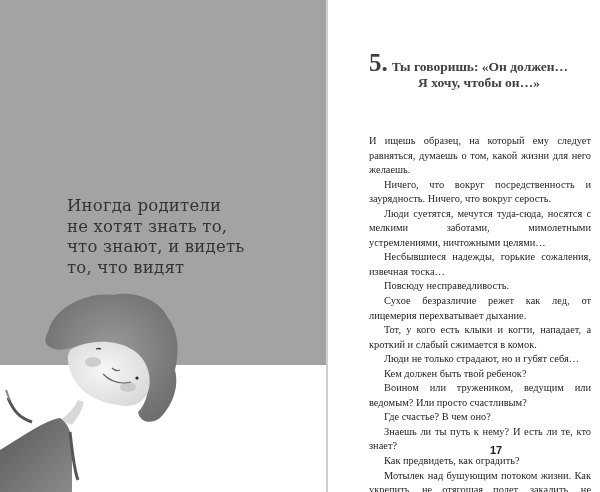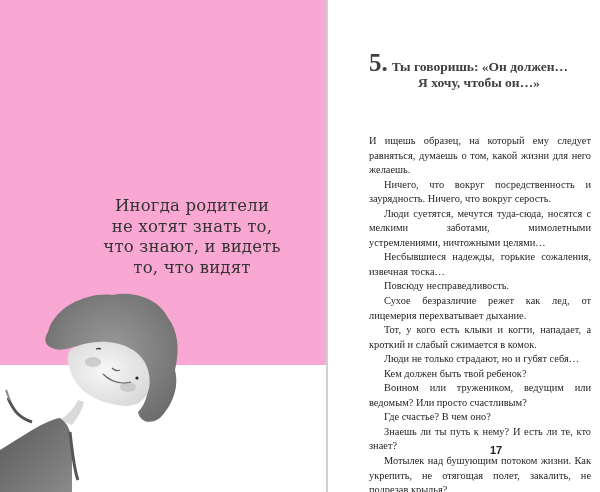--- a/index.html
+++ b/index.html
@@ -2,21 +2,21 @@
 <html><head>
 <meta charset="utf-8">
 <style>
   html, body { margin: 0; padding: 0; }
   body {
     width: 600px; height: 492px; overflow: hidden;
     background: #ffffff; position: relative;
     font-family: "DejaVu Serif", serif; color: #2a2a2a;
   }
   .spread { position: absolute; inset: 0; }
-  .page-left { position: absolute; left: 0; top: 0; width: 327px; height: 365px; background: #f9a8d4; text-align: center; }
+  .page-left { position: absolute; left: 0; top: 0; width: 327px; height: 365px; background: #a3a3a3; }
   .page-right { position: absolute; left: 328px; top: 0; width: 272px; height: 492px; background: #fff; }
   .gutter { position: absolute; left: 326px; top: 0; width: 2px; height: 492px; background: #cfcfcf; }
 
   .epigraph {
     position: absolute; left: 67px; top: 196px; width: 250px;
     font-family: "DejaVu Serif", serif; font-size: 16.5px; line-height: 20.5px;
     color: #333; font-weight: 300; letter-spacing: 0.2px;
   }
   .epigraph div { white-space: nowrap; }
 
@@ -110,19 +110,20 @@
     <p>Люди суетятся, мечутся туда-сюда, носятся с мелкими заботами, мимолетными устремлениями, ничтожными целями…</p>
     <p>Несбывшиеся надежды, горькие сожаления, извечная тоска…</p>
     <p>Повсюду несправедливость.</p>
     <p>Сухое безразличие режет как лед, от лицемерия перехватывает дыхание.</p>
     <p>Тот, у кого есть клыки и когти, нападает, а кроткий и слабый сжимается в комок.</p>
     <p>Люди не только страдают, но и губят себя…</p>
     <p>Кем должен быть твой ребенок?</p>
     <p>Воином или тружеником, ведущим или ведомым? Или просто счастливым?</p>
     <p>Где счастье? В чем оно?</p>
     <p>Знаешь ли ты путь к нему? И есть ли те, кто знает?</p>
+    <p>Как предвидеть, как оградить?</p>
     <p>Мотылек над бушующим потоком жизни. Как укрепить, не отягощая полет, закалить, не подрезав крылья?</p>
     <p>Собственным примером, помощью, советом, словом?</p>
 
   </div>
 
   <div class="page-number">17</div>
 </div>
 
 </body></html>

